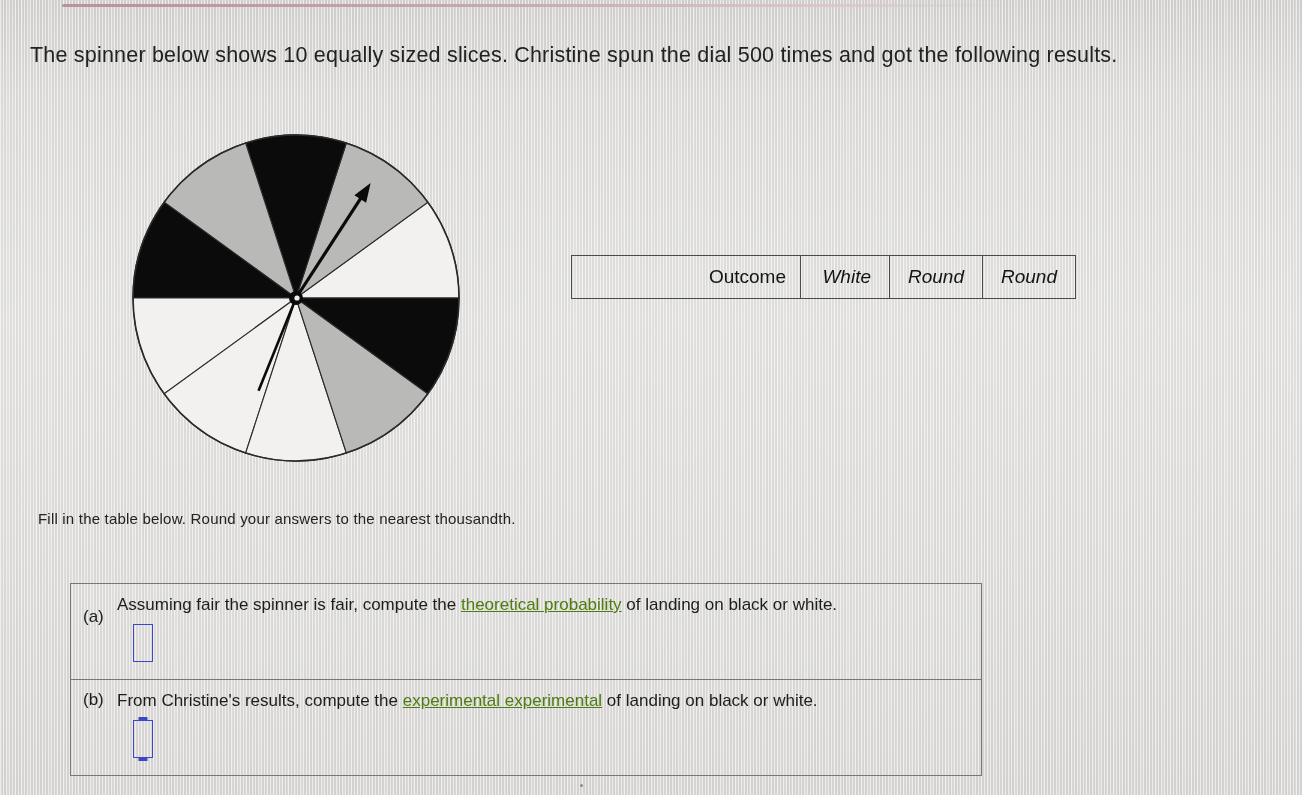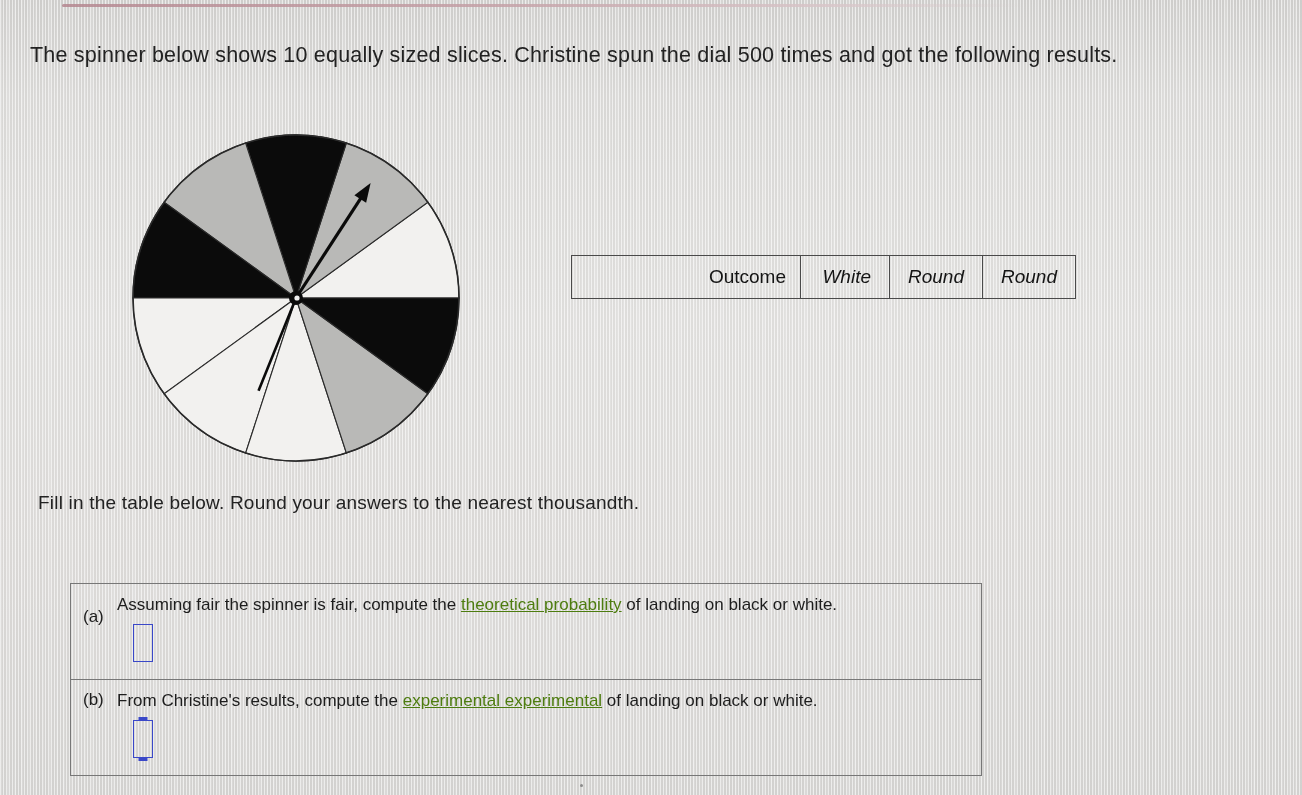--- a/index.html
+++ b/index.html
@@ -38,21 +38,21 @@
     font-size:19px;
     padding:6px 18px;
     text-align:right;
     color:#141414;
     height:30px;
     white-space:nowrap;
   }
   table.results td.lbl{ padding-left:14px;padding-right:14px; min-width:200px;}
   table.results td.num{ min-width:52px;font-style:italic;}
   .fillin{
-    position:absolute;left:38px;top:492px;font-size:19px;color:#222;letter-spacing:.2px;
+    position:absolute;left:38px;top:510px;font-size:15px;color:#222;letter-spacing:.2px;
   }
   .qbox{
     position:absolute;left:70px;top:583px;width:910px;
     border:1.2px solid #777;
     background:rgba(255,255,255,0.06);
   }
   .qrow{display:flex;align-items:flex-start;padding:10px 12px 8px 12px;}
   .qrow + .qrow{border-top:1.2px solid #777;}
   .qlabel{font-size:17px;color:#1d1d1d;padding-top:13px;width:34px;flex:0 0 34px;}
   .qlabel.b{padding-top:0px;}

